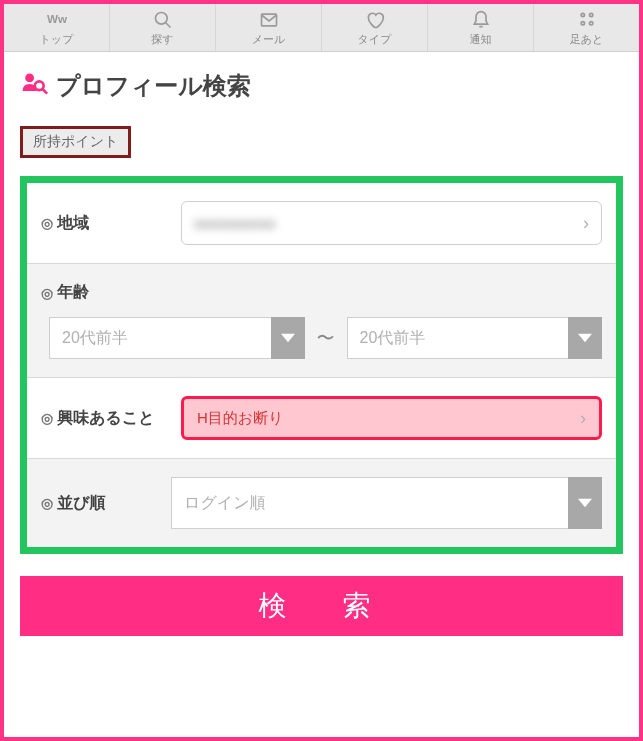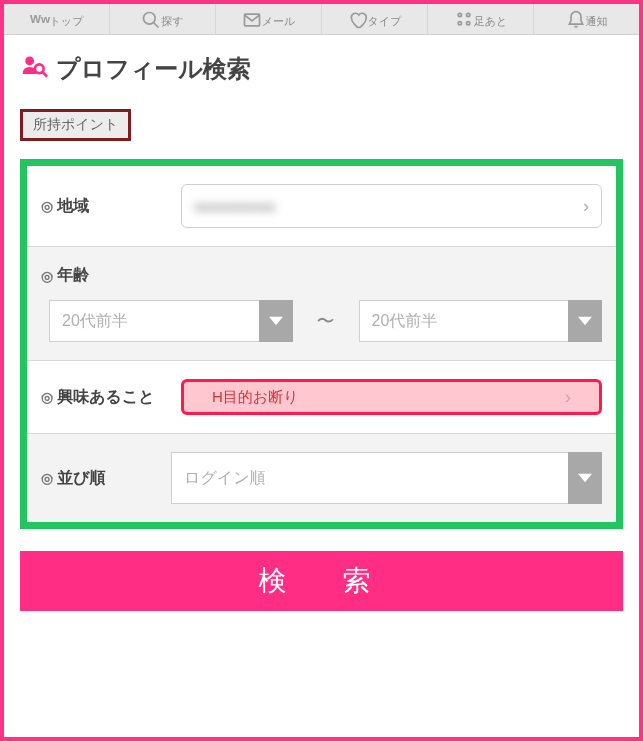--- a/index.html
+++ b/index.html
@@ -18,21 +18,21 @@
   flex-direction: column;
 }
 .topnav {
   display: flex;
   background: #e8e8e8;
   border-bottom: 1px solid #d0d0d0;
 }
 .topnav-item {
   flex: 1;
   display: flex;
-  flex-direction: row;
+  flex-direction: column;
   align-items: center;
   justify-content: center;
   padding: 6px 0 4px;
   border-right: 1px solid #d6d6d6;
   cursor: pointer;
 }
 .topnav-item:last-child { border-right: none; }
 .topnav-icon {
   color: #9a9a9a;
   height: 20px;
@@ -117,21 +117,21 @@
   font-size: 15px;
 }
 .chevron {
   color: #b0b0b0;
   font-size: 18px;
 }
 .age-row .row-label { margin-bottom: 14px; }
 .age-selects {
   display: flex;
   align-items: center;
-  gap: 20px;
+  gap: 8px;
   padding-left: 8px;
 }
 .select-wrap {
   flex: 1;
   position: relative;
   height: 42px;
 }
 .select-display {
   width: 100%;
   height: 100%;
@@ -159,25 +159,25 @@
 .tilde {
   color: #888;
   font-size: 18px;
   padding: 0 4px;
 }
 .interest-field {
   flex: 1;
   border: 3px solid #ff1a4d;
   border-radius: 6px;
   background: #ffc7cf;
-  height: 36px;
+  height: 44px;
   display: flex;
   align-items: center;
   justify-content: space-between;
-  padding: 0 28px;
+  padding: 0 13px;
   cursor: pointer;
 }
 .interest-text {
   color: #d63333;
   font-size: 15px;
 }
 .sort-row .row-label { min-width: 130px; }
 .sort-select {
   flex: 1;
   position: relative;
@@ -233,36 +233,36 @@
       <span class="topnav-icon">
         <svg viewBox="0 0 24 24" fill="none" stroke="#9a9a9a" stroke-width="2">
             <path d="M12 21s-8-5-8-12a5 5 0 0 1 9-3 5 5 0 0 1 9 3c0 7-8 12-8 12z"></path>
           </svg>
       </span>
       <span class="topnav-label">タイプ</span>
     </div>
     <div class="topnav-item">
       <span class="topnav-icon">
         <svg viewBox="0 0 24 24" fill="none" stroke="#9a9a9a" stroke-width="2">
+            <path d="M6 8a6 6 0 1 1 12 0v5l2 4H4l2-4z"></path>
+            <line x1="10" y1="20" x2="14" y2="20"></line>
+          </svg>
+      </span>
+      <span class="topnav-label">通知</span>
+    </div>
+    <div class="topnav-item">
+      <span class="topnav-icon">
+        <svg viewBox="0 0 24 24" fill="none" stroke="#9a9a9a" stroke-width="2">
             <circle cx="7" cy="6" r="2"></circle>
             <circle cx="17" cy="6" r="2"></circle>
             <circle cx="7" cy="16" r="2"></circle>
             <circle cx="17" cy="16" r="2"></circle>
           </svg>
       </span>
       <span class="topnav-label">足あと</span>
-    </div>
-    <div class="topnav-item">
-      <span class="topnav-icon">
-        <svg viewBox="0 0 24 24" fill="none" stroke="#9a9a9a" stroke-width="2">
-            <path d="M6 8a6 6 0 1 1 12 0v5l2 4H4l2-4z"></path>
-            <line x1="10" y1="20" x2="14" y2="20"></line>
-          </svg>
-      </span>
-      <span class="topnav-label">通知</span>
     </div>
   </nav>
 
   <div class="page-header">
     <span class="page-header-icon">
       <svg viewBox="0 0 32 32">
           <circle cx="11" cy="9" r="5" fill="#ff2d84"></circle>
           <path d="M3 24 Q3 16 11 16 Q19 16 19 24 Z" fill="#ff2d84"></path>
           <circle cx="22" cy="18" r="5" fill="none" stroke="#ff2d84" stroke-width="3"></circle>
           <line x1="26" y1="22" x2="31" y2="27" stroke="#ff2d84" stroke-width="3"></line>

